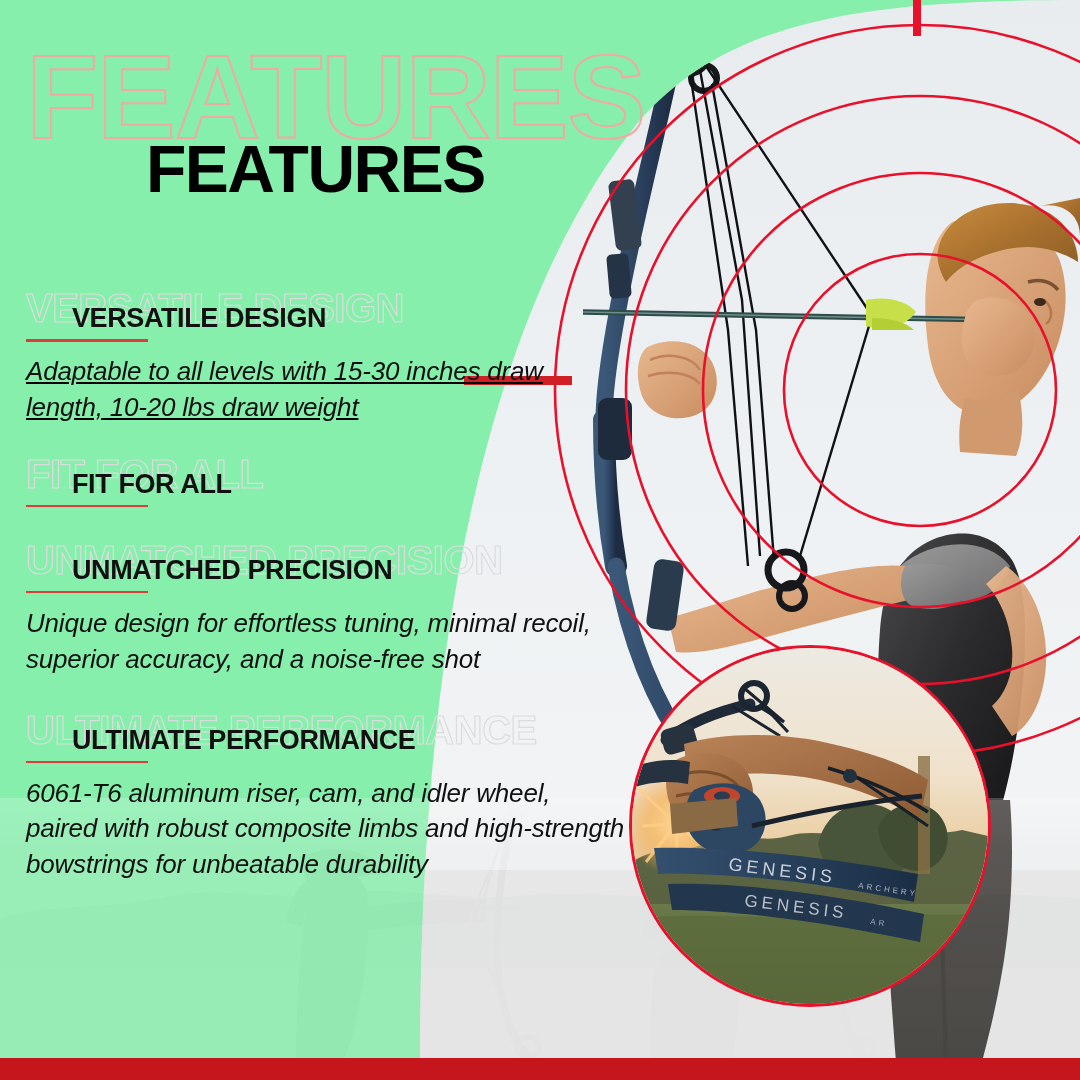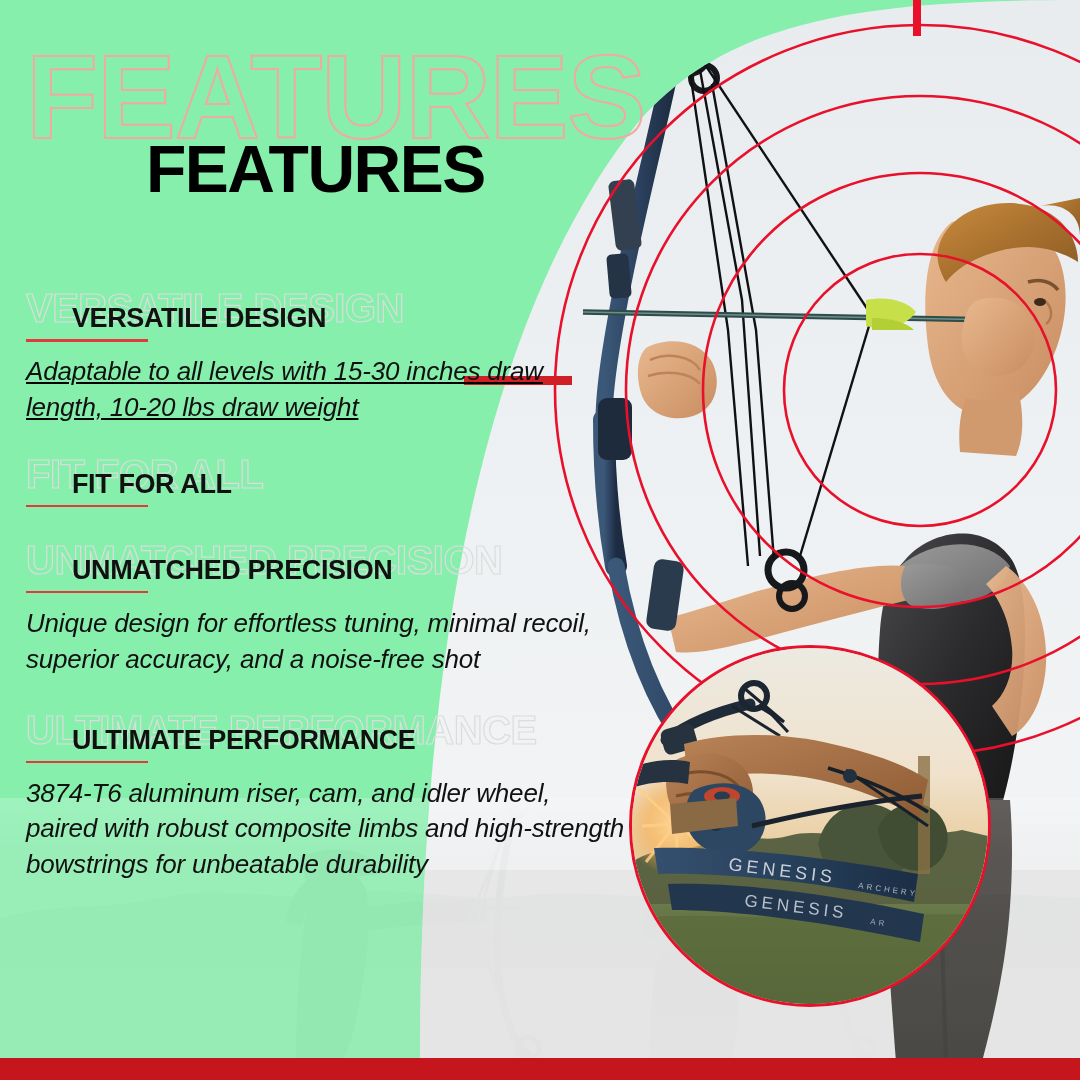--- a/index.html
+++ b/index.html
@@ -324,21 +324,21 @@
       </div>
       <p class="f-body">Unique design for effortless tuning, minimal recoil, superior accuracy, and a noise-free shot</p>
     </div>
 
     <div class="feature">
       <div class="f-titlebox">
         <div class="f-ghost">ULTIMATE PERFORMANCE</div>
         <div class="f-solid">ULTIMATE PERFORMANCE</div>
         <div class="f-rule"></div>
       </div>
-      <p class="f-body" style="max-width:600px;">3874-T6 aluminum riser, cam, and idler wheel, paired with robust composite limbs and high-strength bowstrings for unbeatable durability</p>
+      <p class="f-body" style="max-width:600px;">6061-T6 aluminum riser, cam, and idler wheel, paired with robust composite limbs and high-strength bowstrings for unbeatable durability</p>
     </div>
 
   </div>
 
   <div class="inset">
     <svg viewBox="0 0 356 356" preserveAspectRatio="none">
       <defs>
         <linearGradient id="sunsetSky" x1="0" y1="0" x2="0" y2="1">
           <stop offset="0" stop-color="#eceae2"></stop>
           <stop offset="0.35" stop-color="#f0e2cc"></stop>

